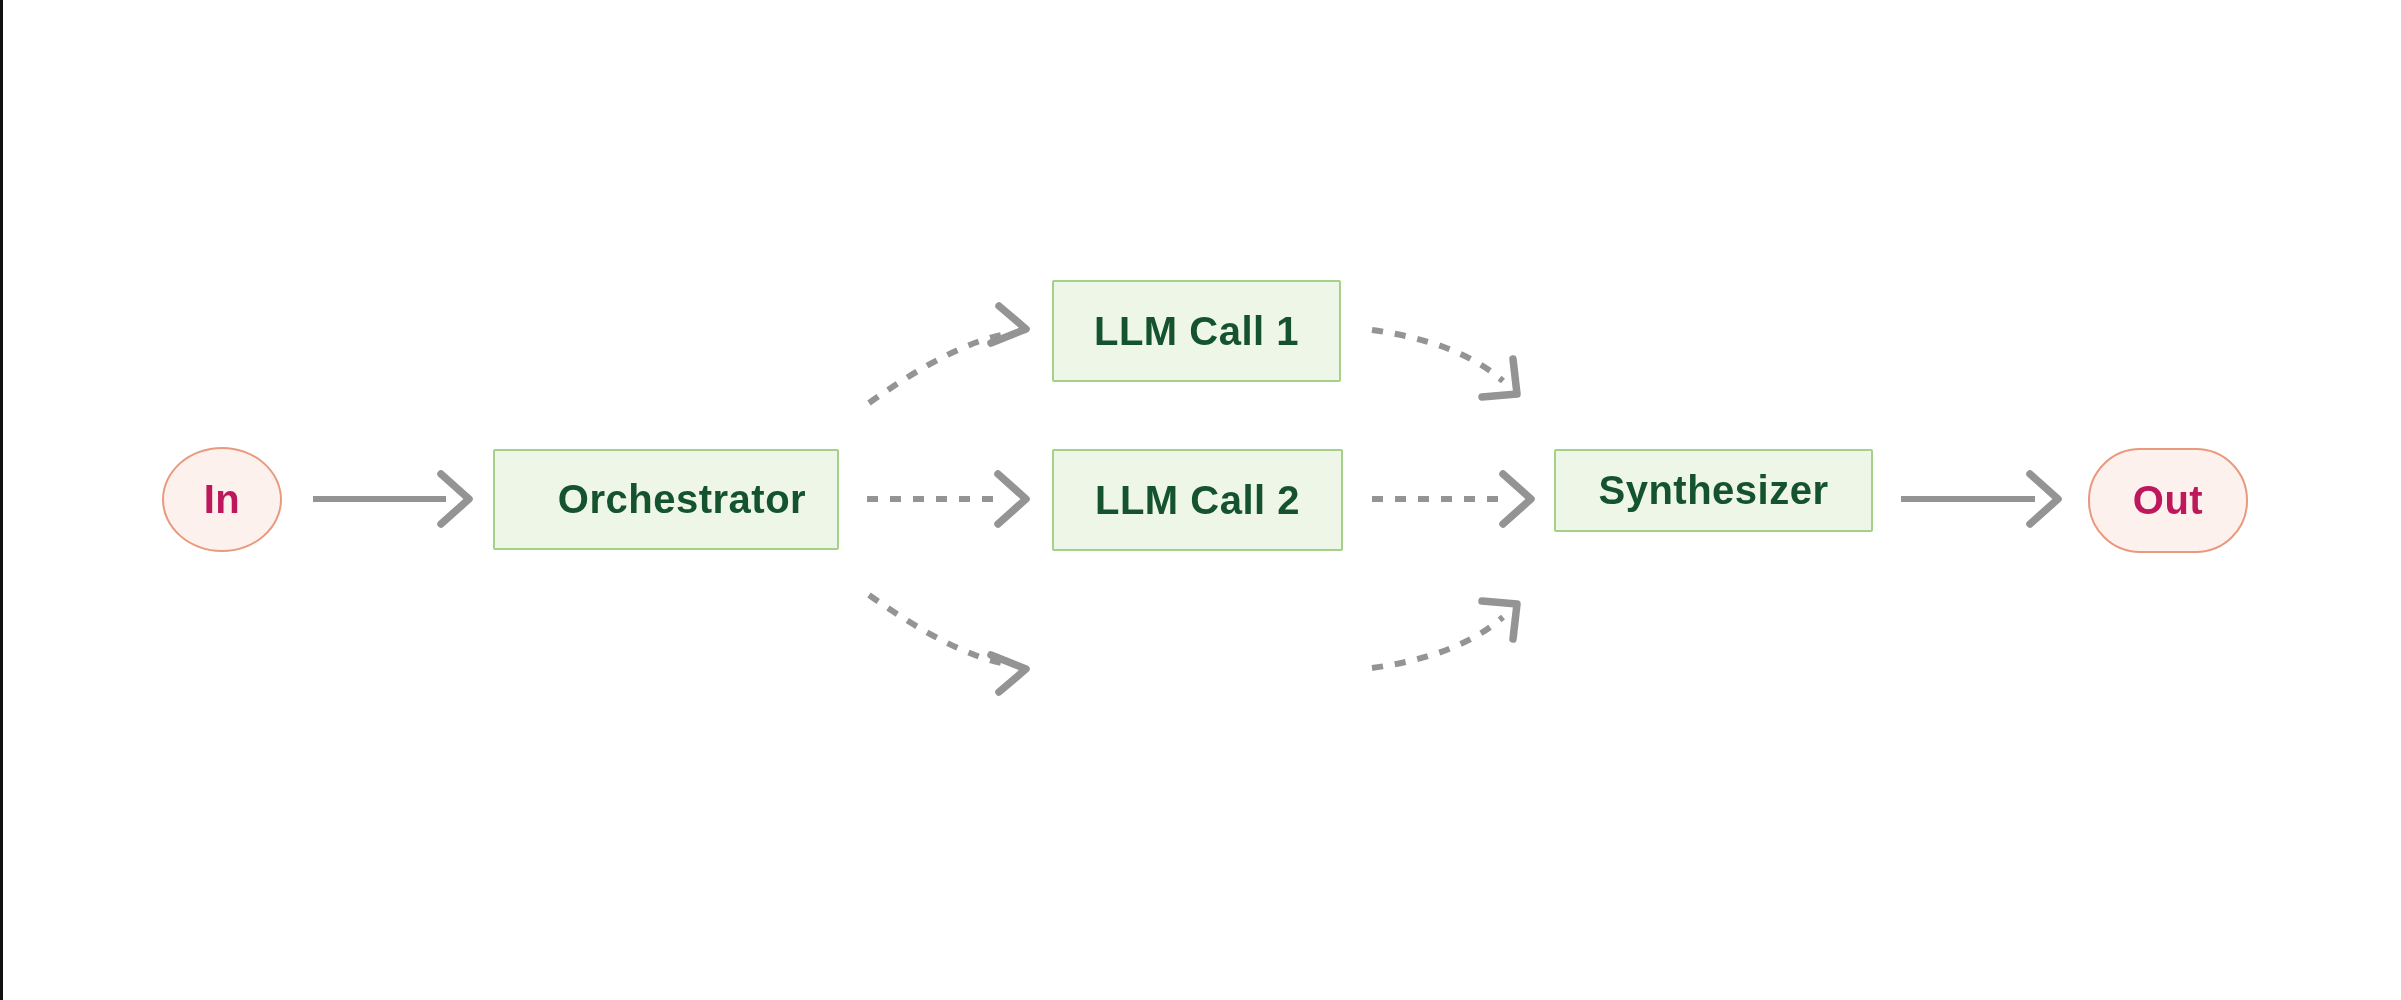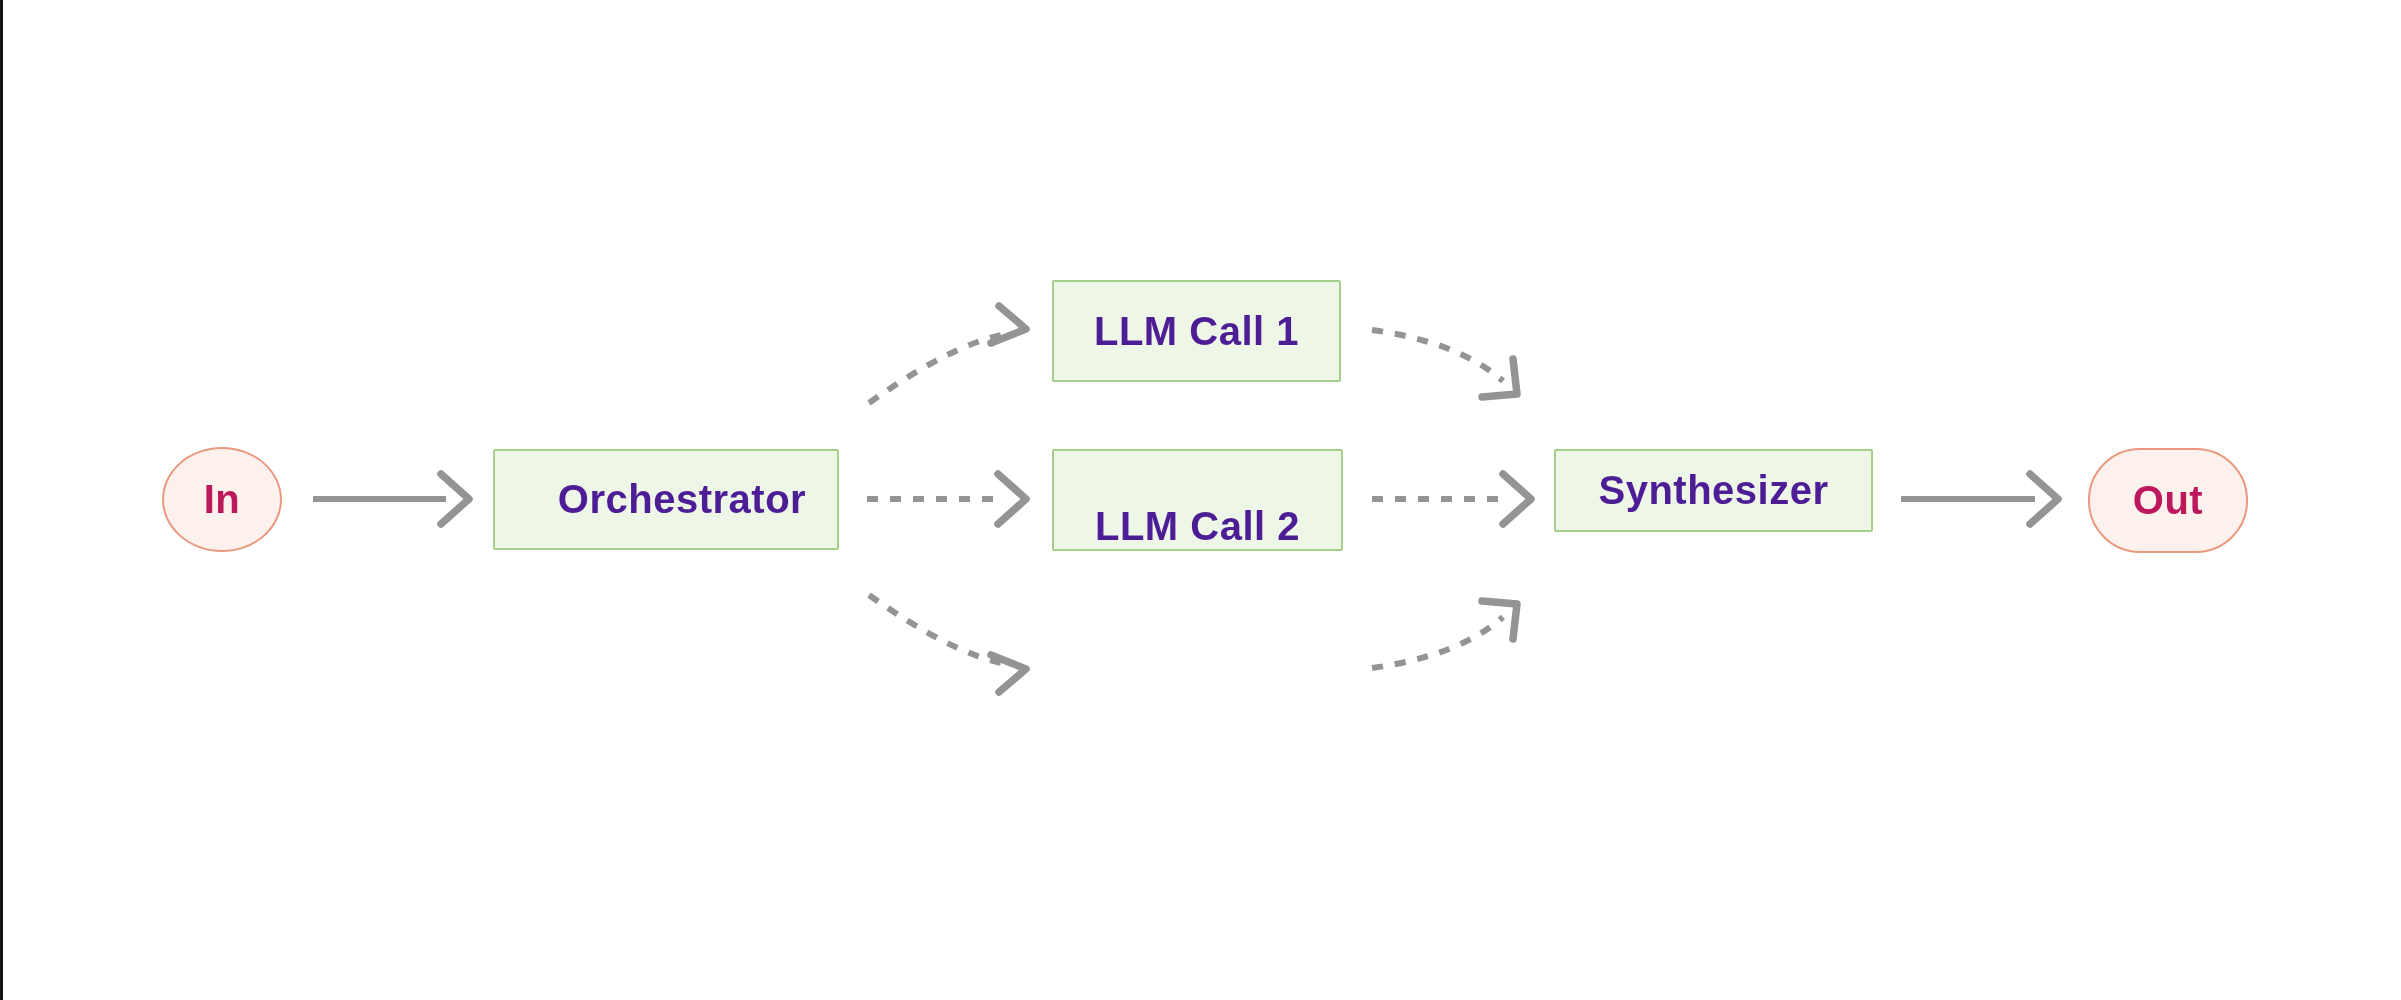--- a/index.html
+++ b/index.html
@@ -33,35 +33,35 @@
     align-items: center;
     justify-content: center;
     box-sizing: border-box;
     font-weight: bold;
     font-size: 40px;
     letter-spacing: 0.5px;
   }
   .node.green {
     background: #eef6e8;
     border: 2px solid #a5d08a;
-    color: #4c1d95;
+    color: #14532d;
   }
   .node.pink {
     background: #fdf1ed;
     border: 2.5px solid #e9997e;
     color: #be185d;
   }
   .node.rect { border-radius: 2px; }
   .node.pill-in  { border-radius: 50%; }
   .node.pill-out { border-radius: 52px; }
 
   #node-in           { left: 162px;  top: 447px; width: 120px; height: 105px; }
   #node-orchestrator { left: 493px;  top: 449px; width: 346px; height: 101px; padding-left: 32px; }
   #node-llm1         { left: 1052px; top: 280px; width: 289px; height: 102px; }
-  #node-llm2         { left: 1052px; top: 449px; width: 291px; height: 102px; align-items: flex-end; }
+  #node-llm2         { left: 1052px; top: 449px; width: 291px; height: 102px; }
   #node-llm3         { left: 1052px; top: 616px; width: 291px; height: 102px; }
   #node-synthesizer  { left: 1554px; top: 449px; width: 319px; height: 83px; }
   #node-out          { left: 2088px; top: 448px; width: 160px; height: 105px; }
 
   svg.edges {
     position: absolute;
     left: 0;
     top: 0;
     width: 2401px;
     height: 1000px;

